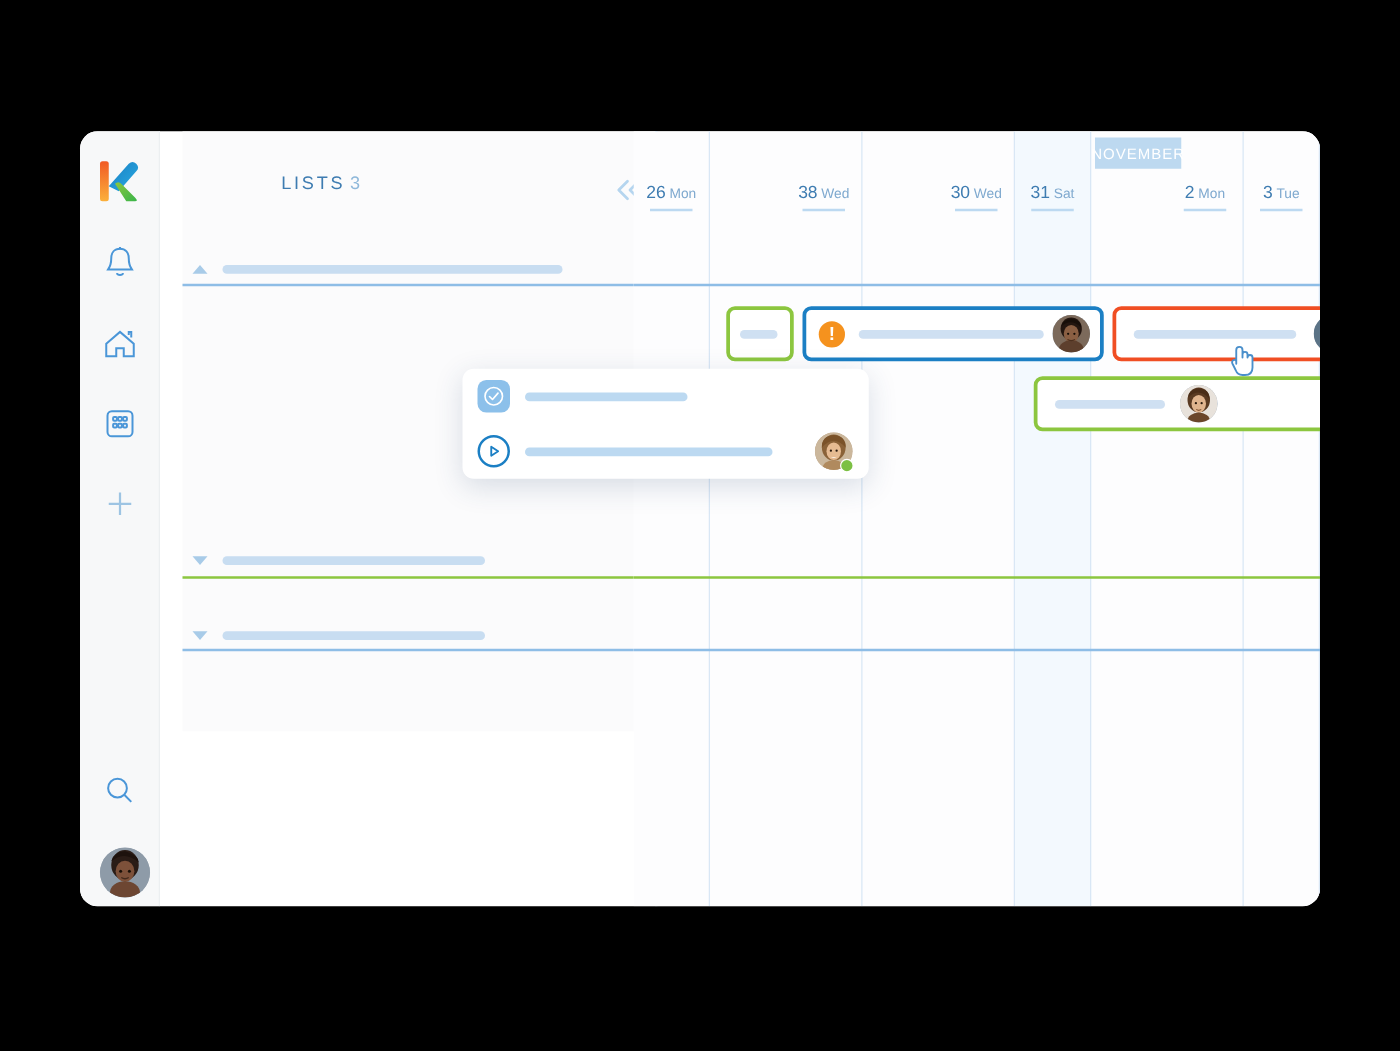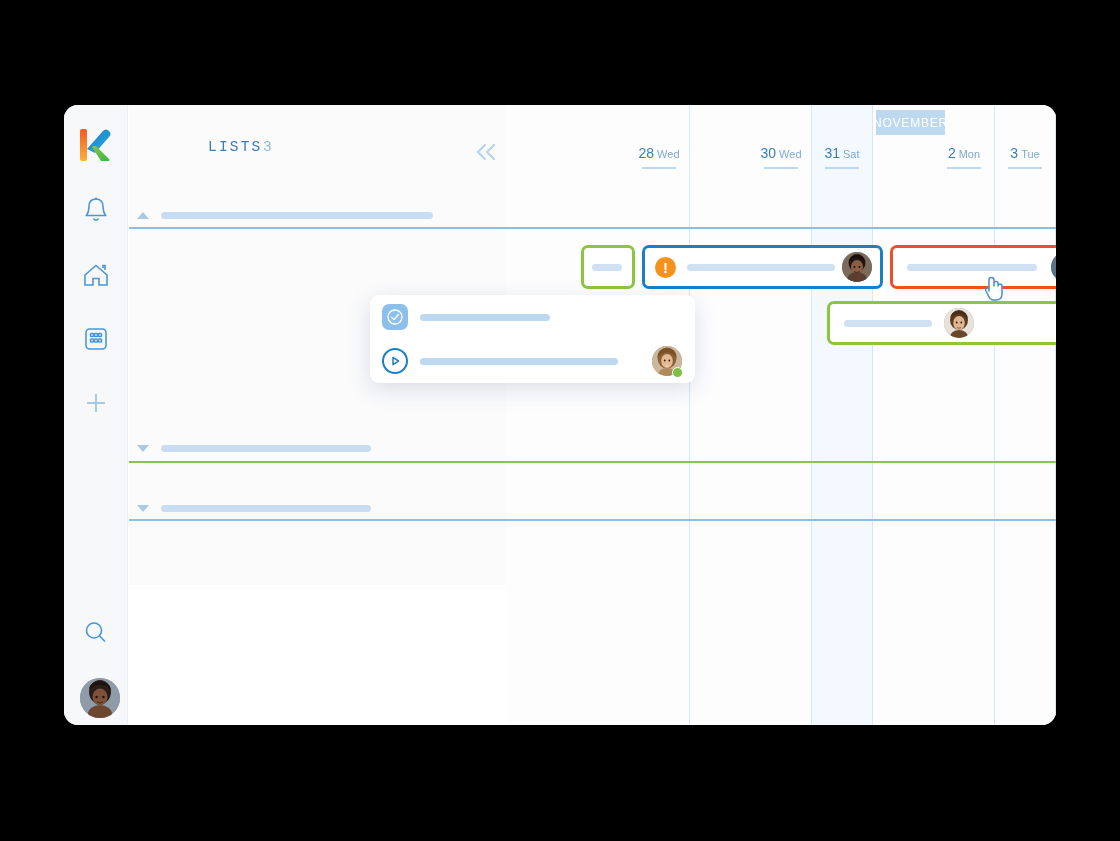--- a/index.html
+++ b/index.html
@@ -33,24 +33,23 @@
   .stroke-icon { stroke: #4a96d8; fill: none; stroke-width: 1.6; }
 
   #rail-avatar {
     position: absolute; left: 16px; top: 573px;
     width: 40px; height: 40px; border-radius: 50%;
     overflow: hidden; background: #9aa7b4;
   }
 
   
   #lists-panel {
-    position: absolute; left: 65px; top: 0;
+    position: absolute; left: 82px; top: 0;
     width: 379px; height: 480px;
     background: #fbfbfc;
-    font-family: Liberation Mono, monospace;
   }
   #lists-header {
     position: absolute; left: 0; top: 0; width: 379px; height: 81px;
   }
   #lists-title {
     position: absolute; left: 79px; top: 34px;
     font-size: 14.5px; letter-spacing: 2.2px;
     color: #3e7cb1; font-weight: 400;
   }
   #lists-count {
@@ -296,22 +295,26 @@
     </div>
 
     <div class="hline blue" style="top:122px;width:379px"></div>
     <div class="hline green" style="top:356px;width:379px"></div>
     <div class="hline blue" style="top:414px;width:379px"></div>
     <div style="position:absolute;left:378px;top:0;width:2px;height:620px;background:#9cc5e8"></div>
   </div>
 
   <div id="timeline">
 
+    <div class="daycol" style="left:0">
+      <div class="day-num"><span class="n">26</span><span class="w">Mon</span></div>
+      <div class="day-underline"></div>
+    </div>
     <div class="daycol" style="left:122px">
-      <div class="day-num"><span class="n">28</span><span class="w">Wed</span></div>
+      <div class="day-num"><span class="n">38</span><span class="w">Wed</span></div>
       <div class="day-underline"></div>
     </div>
     <div class="daycol" style="left:244px">
       <div class="day-num"><span class="n">30</span><span class="w">Wed</span></div>
       <div class="day-underline"></div>
     </div>
     <div class="daycol weekend" style="left:305px">
       <div class="day-num"><span class="n">31</span><span class="w">Sat</span></div>
       <div class="day-underline"></div>
     </div>

